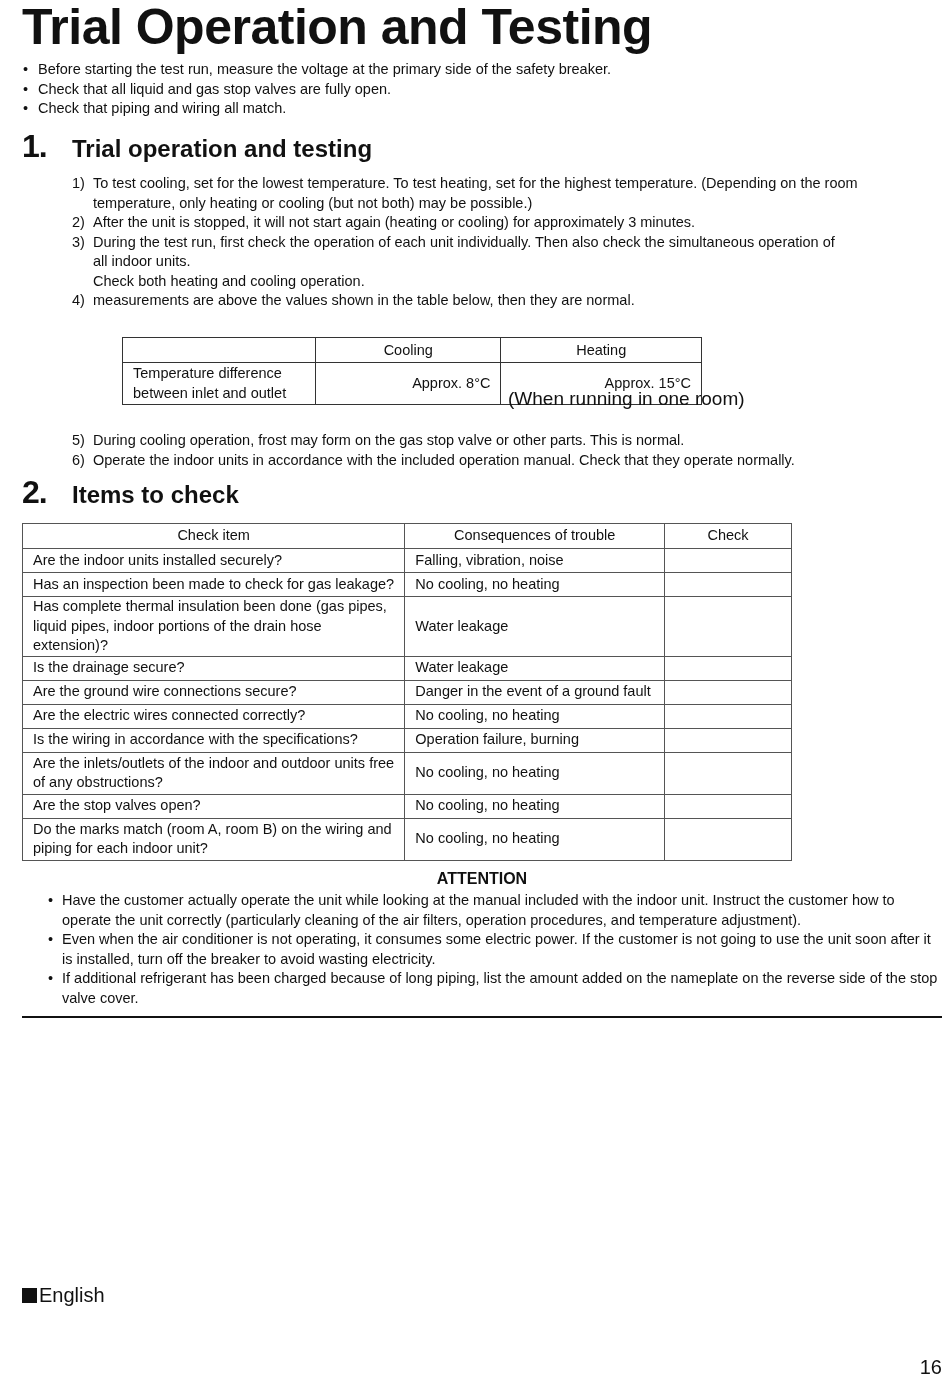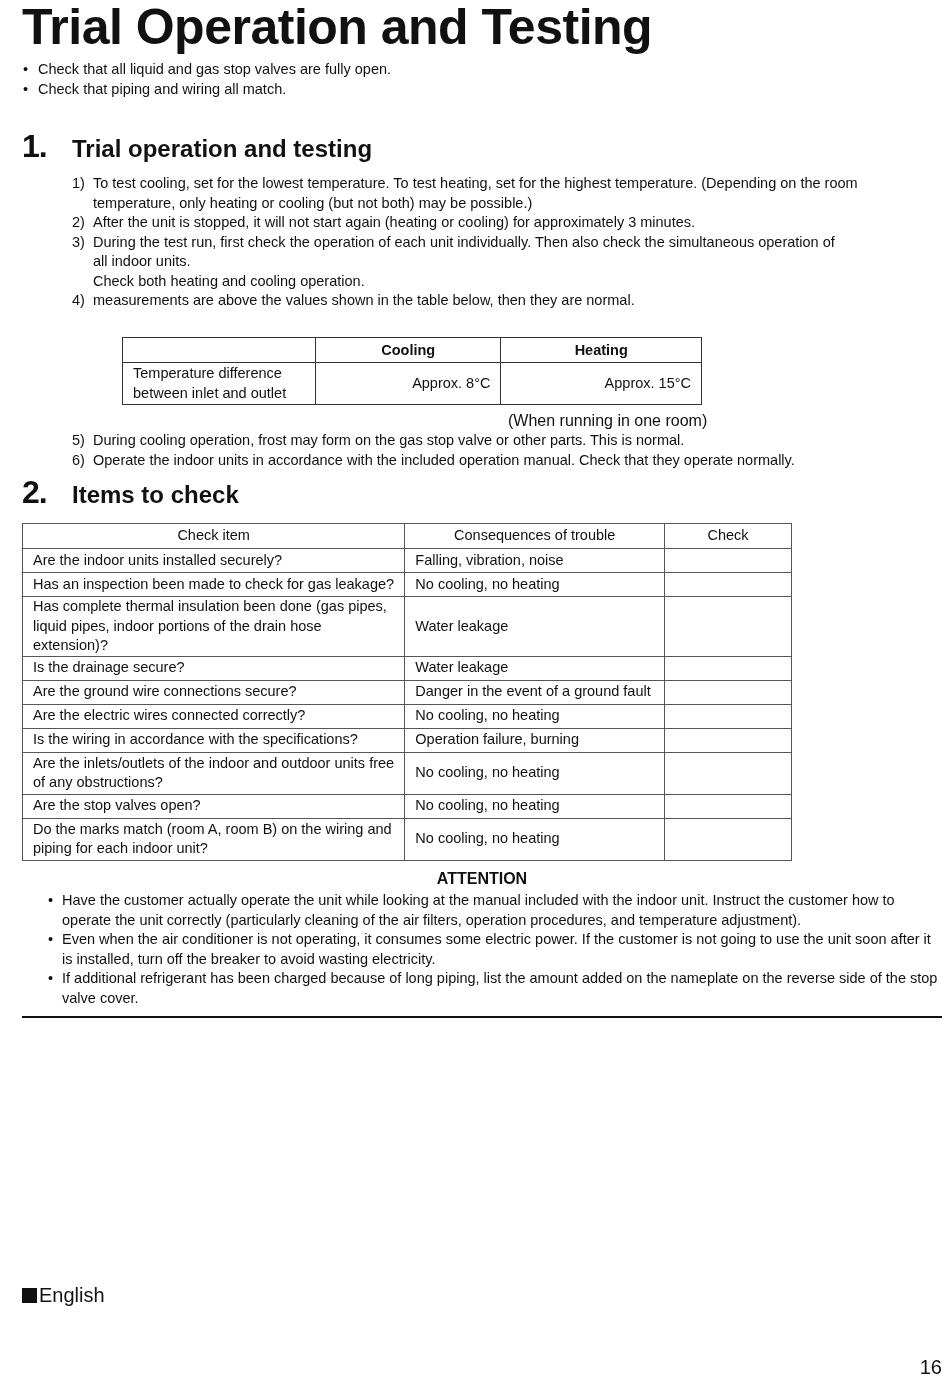--- a/index.html
+++ b/index.html
@@ -28,24 +28,24 @@
   .steps { position: absolute; left: 72px; width: 866px; font-size: 14.5px; line-height: 19.5px; margin: 0; padding: 0; list-style: none; }
   .steps li { position: relative; padding-left: 21px; }
   .steps .marker { position: absolute; left: 0; top: 0; }
   .steps .subline { display: block; }
   #steps-a { top: 174px; }
   #steps-b { top: 431px; }
 
   table { border-collapse: collapse; }
   .temp-table { position: absolute; left: 122px; top: 337px; width: 580px; font-size: 14.5px; }
   .temp-table td { border: 1.5px solid #333; padding: 0 10px; }
-  .temp-table .hdr td { height: 24px; text-align: center; font-weight: bold; }
+  .temp-table .hdr td { height: 24px; text-align: center; }
   .temp-table .val td { height: 41px; line-height: 19.5px; }
   .temp-table .center { text-align: right; }
-  .temp-note { position: absolute; left: 508px; top: 412px; font-size: 16px; }
+  .temp-note { position: absolute; left: 508px; top: 388px; font-size: 19px; }
 
   .check-table { position: absolute; left: 22px; top: 523px; width: 770px; font-size: 14.5px; }
   .check-table th, .check-table td { border: 1.5px solid #555; padding: 0 10px; font-weight: normal; line-height: 19.5px; }
   .check-table th { height: 24px; text-align: center; }
   .check-table td { height: 23px; }
   .check-table td.tall { height: 41px; }
   .check-table col.c1 { width: 469px; }
   .check-table col.c2 { width: 306px; }
   .check-table col.c3 { width: 148px; }
 
@@ -60,20 +60,21 @@
   .footer-lang { position: absolute; left: 22px; top: 1284px; font-size: 20px; display: flex; align-items: center; }
   .footer-lang .square { display: inline-block; width: 15px; height: 15px; background: #111; margin-right: 2px; }
   .footer-page { position: absolute; right: 8px; top: 1356px; font-size: 20px; }
 </style>
 </head>
 <body>
 
 <h1 class="page-title">Trial Operation and Testing</h1>
 
 <ul class="intro-bullets">
+  <li>Before starting the test run, measure the voltage at the primary side of the safety breaker.</li>
   <li>Check that all liquid and gas stop valves are fully open.</li>
   <li>Check that piping and wiring all match.</li>
 </ul>
 
 <h2 class="section-heading" id="sec1">
   <span class="num">1.</span><span class="txt">Trial operation and testing</span>
 </h2>
 
 <ul class="steps" id="steps-a">
   <li>

